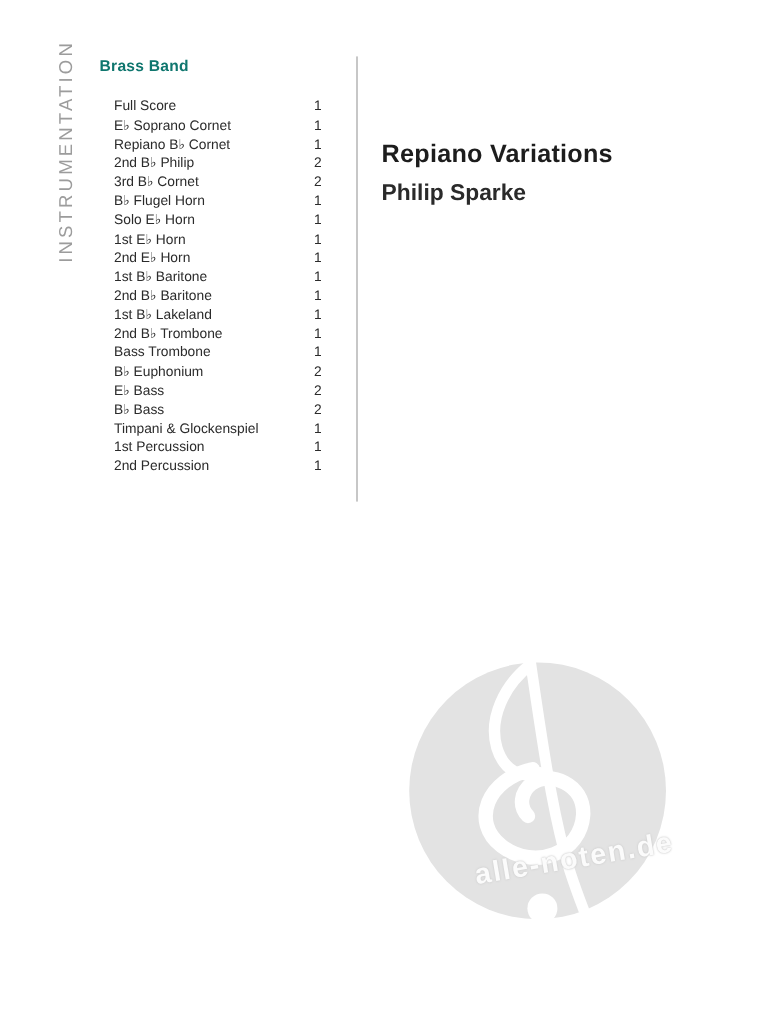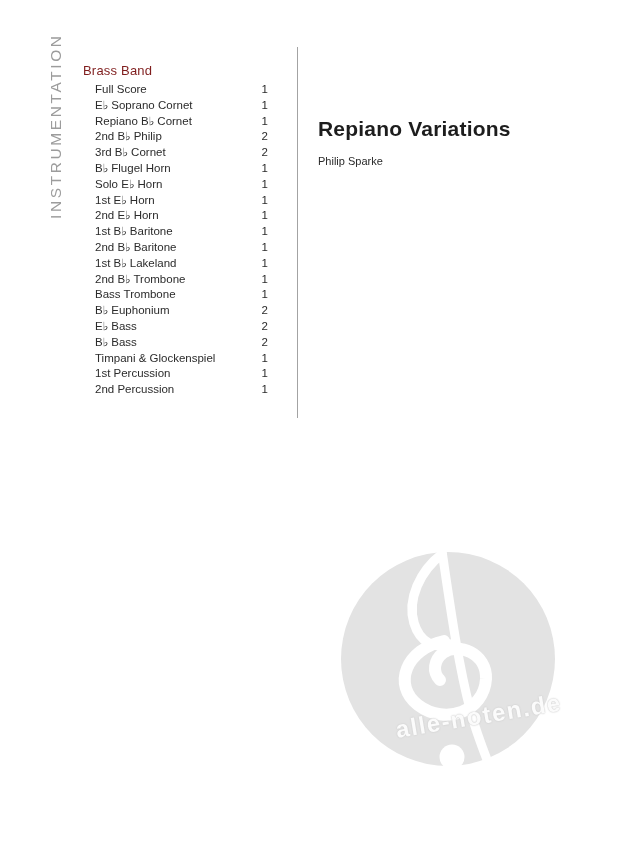--- a/index.html
+++ b/index.html
@@ -11,22 +11,22 @@
   
   .vertical-label{
     position:absolute;left:46px;top:219px;
     transform:rotate(-90deg);transform-origin:0 0;
     white-space:nowrap;
     font-size:15.5px;letter-spacing:2.6px;color:#9c9c9c;
     line-height:19px;
   }
   
   .section-heading{
-    position:absolute;left:83px;top:63px;
-    font-size:13px;font-weight:normal;color:#7f1d1d;letter-spacing:.2px;
+    position:absolute;left:83px;top:47px;
+    font-size:13px;font-weight:bold;color:#0f766e;letter-spacing:.2px;
   }
   .instrument-list{
     position:absolute;left:83px;top:82px;width:185px;
   }
   .instrument-row{
     display:flex;justify-content:space-between;align-items:baseline;
     height:15.8px;line-height:15.8px;font-size:11.5px;color:#2b2b2b;padding-left:12px;
   }
   .instrument-row .qty{text-align:right;min-width:14px;}
   
@@ -34,21 +34,21 @@
     position:absolute;left:297px;top:47px;width:1px;height:371px;
     background:#a3a3a3;
   }
   
   .title-block{position:absolute;left:318px;top:117px;}
   .work-title{
     margin:0;font-size:21px;font-weight:bold;color:#1d1d1d;letter-spacing:.2px;
     line-height:24px;
   }
   .composer{
-    margin:11px 0 12px 0;font-size:11px;font-weight:normal;color:#2a2a2a;
+    margin:11px 0 12px 0;font-size:19px;font-weight:bold;color:#2a2a2a;
     line-height:19px;
   }
   
   .watermark{position:absolute;left:340px;top:545px;width:216px;height:260px;}
   .watermark svg{display:block;overflow:visible;}
   .watermark-text{
     position:absolute;left:396px;top:716px;
     transform:rotate(-9.5deg);transform-origin:0 50%;
     font-size:24px;font-weight:bold;letter-spacing:1.5px;
     color:rgba(255,255,255,0.92);

